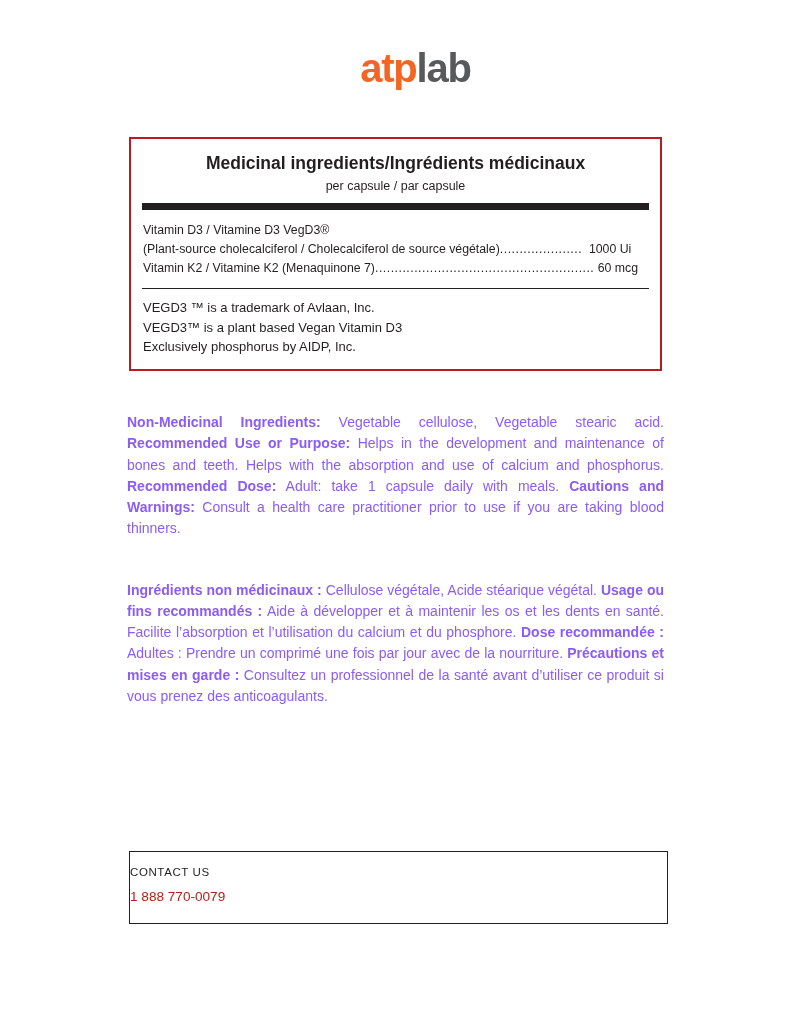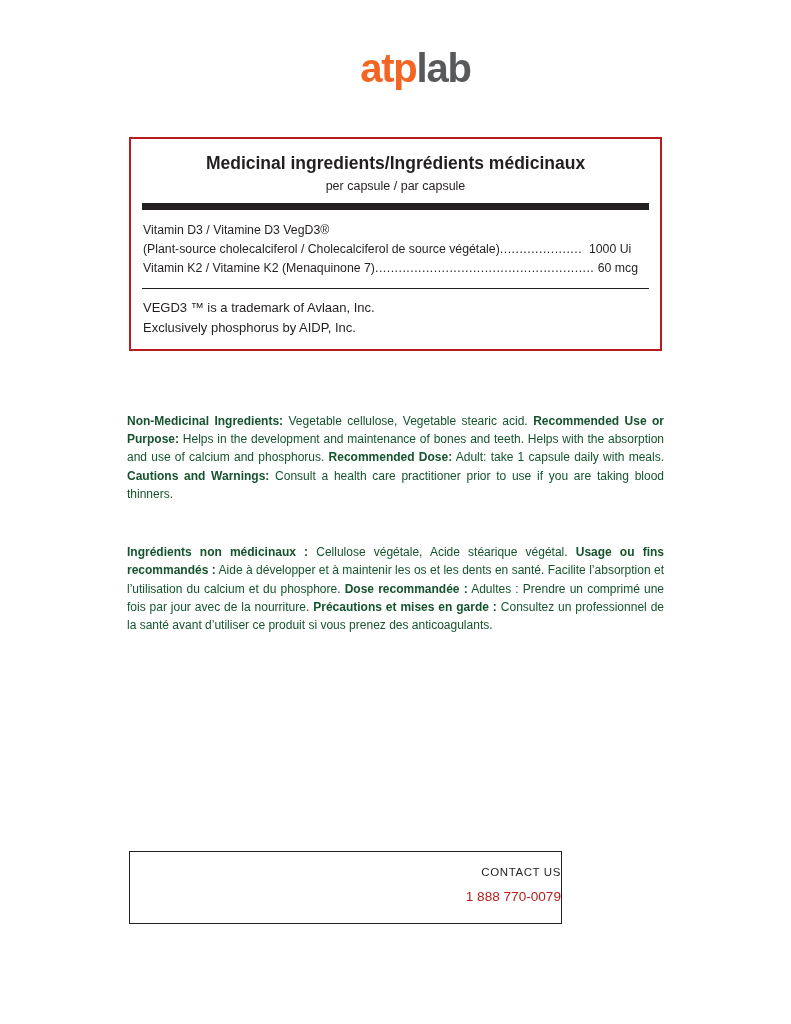--- a/index.html
+++ b/index.html
@@ -91,45 +91,45 @@
   }
 
   
   .body-copy {
     position: absolute;
     left: 127px;
     top: 412px;
     width: 537px;
   }
   .para {
-    font-size: 12px;
+    font-size: 14px;
     line-height: 1.52;
     text-align: justify;
-    color: #14532d;
+    color: #8b5cf6;
     margin: 0 0 0 0;
   }
   .para + .para {
     margin-top: 40px;
   }
   .lbl {
     font-weight: 700;
   }
   .lbl-wide {
     font-weight: 700;
   }
 
   
   .contact-box {
     position: absolute;
     left: 129px;
     top: 851px;
-    width: 433px;
+    width: 539px;
     border: 1px solid #231f20;
     box-sizing: border-box;
-    text-align: right;
+    text-align: left;
     padding: 14px 0 16px 0;
   }
   .contact-head {
     font-size: 11.5px;
     letter-spacing: .6px;
     color: #231f20;
     margin-bottom: 9px;
   }
   .contact-line {
     font-size: 13.6px;
@@ -162,20 +162,21 @@
       </div>
       <div class="ing-row">
         <span>Vitamin K2 / Vitamine K2 (Menaquinone 7)</span><span class="dots">........................................................</span> <span>60 mcg</span>
       </div>
     </div>
 
     <div class="rule-thin"></div>
 
     <div class="footnotes">
       <div>VEGD3 ™ is a trademark of Avlaan, Inc.</div>
+      <div>VEGD3™ is a plant based Vegan Vitamin D3</div>
       <div>Exclusively phosphorus by AIDP, Inc.</div>
     </div>
   </div>
 
   <div class="body-copy">
     <p class="para"><span class="lbl">Non-Medicinal Ingredients:</span><span> Vegetable cellulose, Vegetable stearic acid. </span><span class="lbl-wide">Recommended Use or Purpose:</span><span> Helps in the development and maintenance of bones and teeth. Helps with the absorption and use of calcium and phosphorus.  </span><span class="lbl">Recommended Dose:</span><span> Adult: take 1 capsule daily with meals. </span><span class="lbl">Cautions and Warnings:</span><span> Consult a health care practitioner prior to use if you are taking blood thinners.</span></p>
 
     <p class="para"><span class="lbl-wide">Ingrédients non médicinaux :</span><span> Cellulose végétale, Acide stéarique végétal.  </span><span class="lbl">Usage ou fins recommandés :</span><span> Aide à développer et à maintenir les os et les dents en santé. Facilite l’absorption et l’utilisation du calcium et du phosphore. </span><span class="lbl">Dose recommandée :</span><span> Adultes : Prendre un comprimé une fois par jour avec de la nourriture. </span><span class="lbl">Précautions et mises en garde :</span><span> Consultez un professionnel de la santé avant d’utiliser ce produit si vous prenez des anticoagulants.</span></p>
   </div>
 

